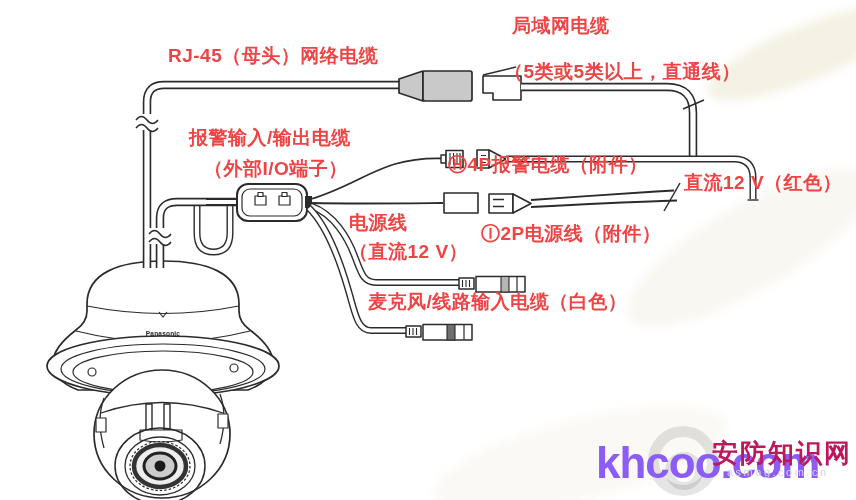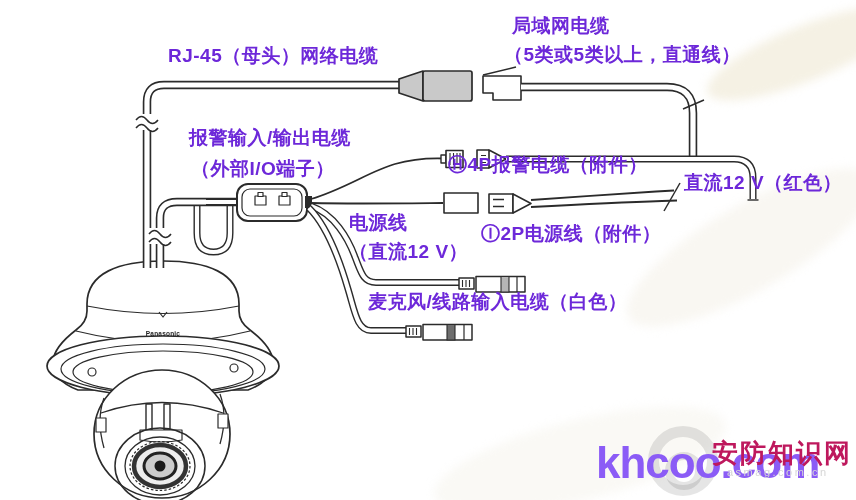--- a/index.html
+++ b/index.html
@@ -3,21 +3,21 @@
 <meta charset="utf-8">
 <style>
   html,body{margin:0;padding:0;}
   #stage{
     position:relative;width:856px;height:500px;background:#ffffff;overflow:hidden;
     font-family:"Liberation Sans","DejaVu Sans",sans-serif;
   }
   .swoosh{position:absolute;border-radius:50%;filter:blur(5px);pointer-events:none;}
   #diagram-svg{position:absolute;left:0;top:0;z-index:2;}
   .lbl{
-    position:absolute;z-index:3;font-size:19px;font-weight:600;color:#6d28d9;
+    position:absolute;z-index:3;font-size:19px;font-weight:600;color:#ef4444;
     white-space:nowrap;letter-spacing:0.5px;line-height:1.1;
   }
   .brand-lbl{
     position:absolute;z-index:3;width:70px;text-align:center;font-size:6.5px;
     font-weight:bold;color:#222;letter-spacing:0.2px;
   }
   .wm-big{
     position:absolute;z-index:1;font-size:44px;font-weight:bold;color:#8b5cf6;
     letter-spacing:-1px;white-space:nowrap;
   }
@@ -198,23 +198,23 @@
         <rect x="423" y="324.5" width="49" height="15.5" fill="#ffffff" stroke="#2b2b2b" stroke-width="1.5"></rect>
         <rect x="447" y="324.5" width="8" height="15.5" fill="#6e6e6e" stroke="#2b2b2b" stroke-width="1.1"></rect>
         <path d="M 464 324.5 V 340" stroke="#2b2b2b" stroke-width="1.2"></path>
       </g>
 
     </g>
   </svg>
 
   <div class="lbl" style="left:168px;top:46px;">RJ-45（母头）网络电缆</div>
   <div class="lbl" style="left:512px;top:16px;">局域网电缆</div>
-  <div class="lbl" style="left:504px;top:45px;">（5类或5类以上，直通线）</div>
+  <div class="lbl" style="left:504px;top:62px;">（5类或5类以上，直通线）</div>
   <div class="lbl" style="left:189px;top:128px;">报警输入/输出电缆</div>
-  <div class="lbl" style="left:191px;top:159px;text-align:center;">（外部I/O端子）</div>
+  <div class="lbl" style="left:204px;top:159px;text-align:center;">（外部I/O端子）</div>
   <div class="lbl" style="left:448px;top:121px;margin-top:34px;">Ⓗ4P报警电缆（附件）</div>
   <div class="lbl" style="left:684px;top:173px;">直流12 V（红色）</div>
   <div class="lbl" style="left:349px;top:213px;text-align:right;">电源线</div>
   <div class="lbl" style="left:349px;top:242px;">（直流12 V）</div>
   <div class="lbl" style="left:481px;top:224px;">Ⓘ2P电源线（附件）</div>
   <div class="lbl" style="left:368px;top:292px;">麦克风/线路输入电缆（白色）</div>
 
   <div class="brand-lbl" style="left:128px;top:330px;">Panasonic</div>
 
 </div>

